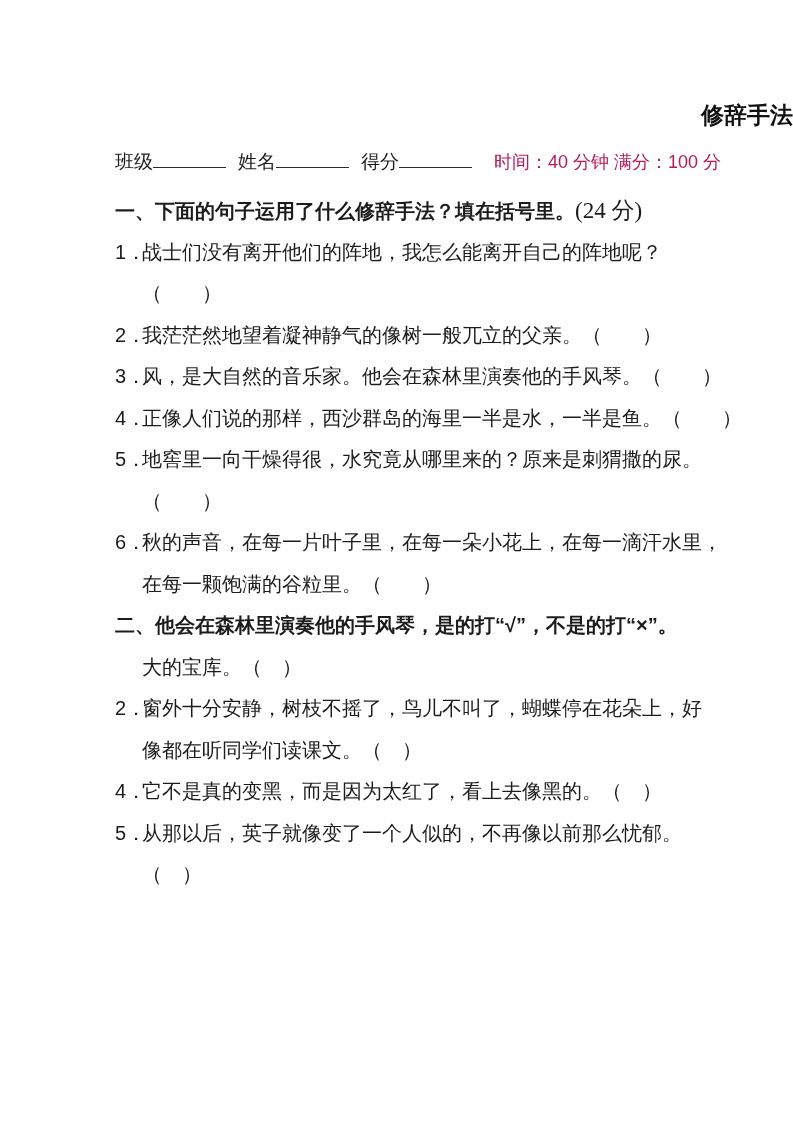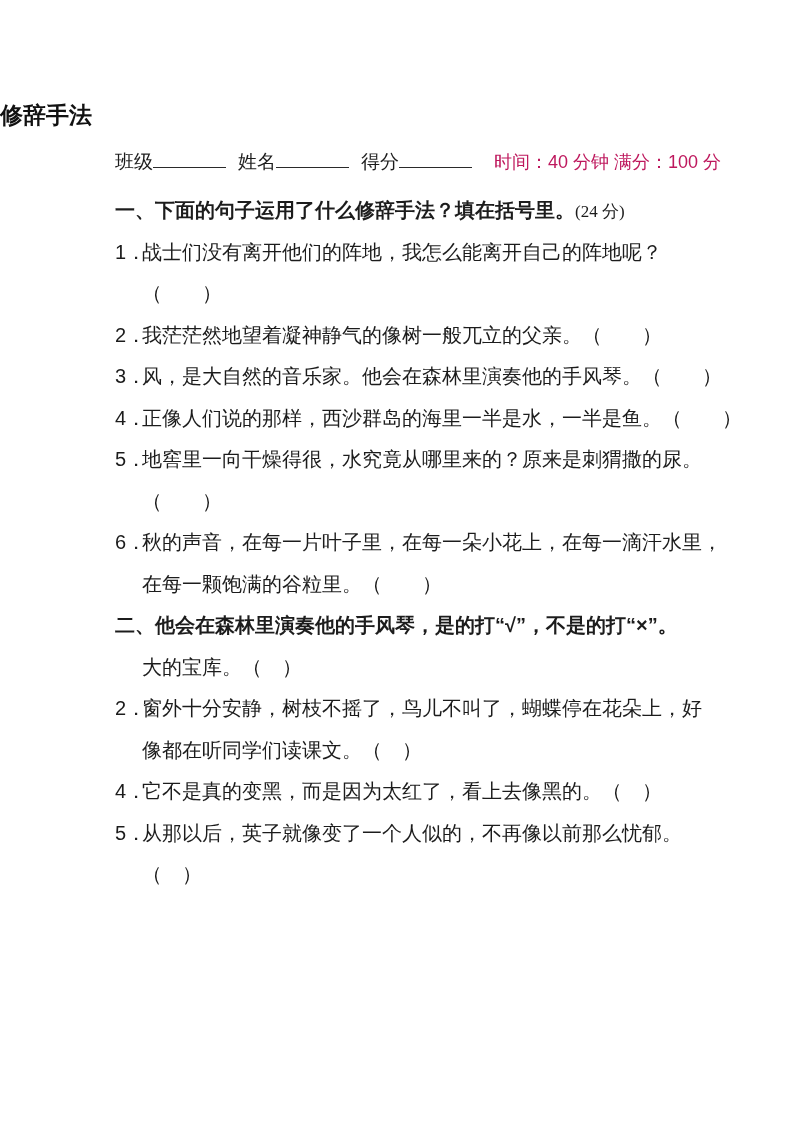--- a/index.html
+++ b/index.html
@@ -12,21 +12,21 @@
     width: 793px;
     height: 1122px;
     background: #ffffff;
     font-family: "Liberation Sans", "DejaVu Sans", sans-serif;
     color: #1c1c1c;
     overflow: hidden;
     box-sizing: border-box;
     padding-top: 94px;
   }
   .title {
-    text-align: left;
+    text-align: right;
     font-size: 23px;
     font-weight: bold;
     line-height: 42px;
     height: 42px;
     margin: 0;
     color: #111;
   }
   .content {
     padding-left: 115px;
     padding-right: 52px;
@@ -56,21 +56,21 @@
   .line {
     font-size: 20px;
     line-height: 41.5px;
     height: 41.5px;
     white-space: nowrap;
   }
   .s-heading { font-weight: bold; }
   .s-heading .score {
     font-weight: normal;
     font-family: "Liberation Serif", "DejaVu Serif", serif;
-    font-size: 17px;
+    font-size: 23px;
   }
   .score-line {
     padding-left: 27px;
     font-weight: normal;
     font-family: "Liberation Serif", "DejaVu Serif", serif;
     font-size: 19px;
   }
   .q-first {
     padding-left: 27px;
     text-indent: -27px;

